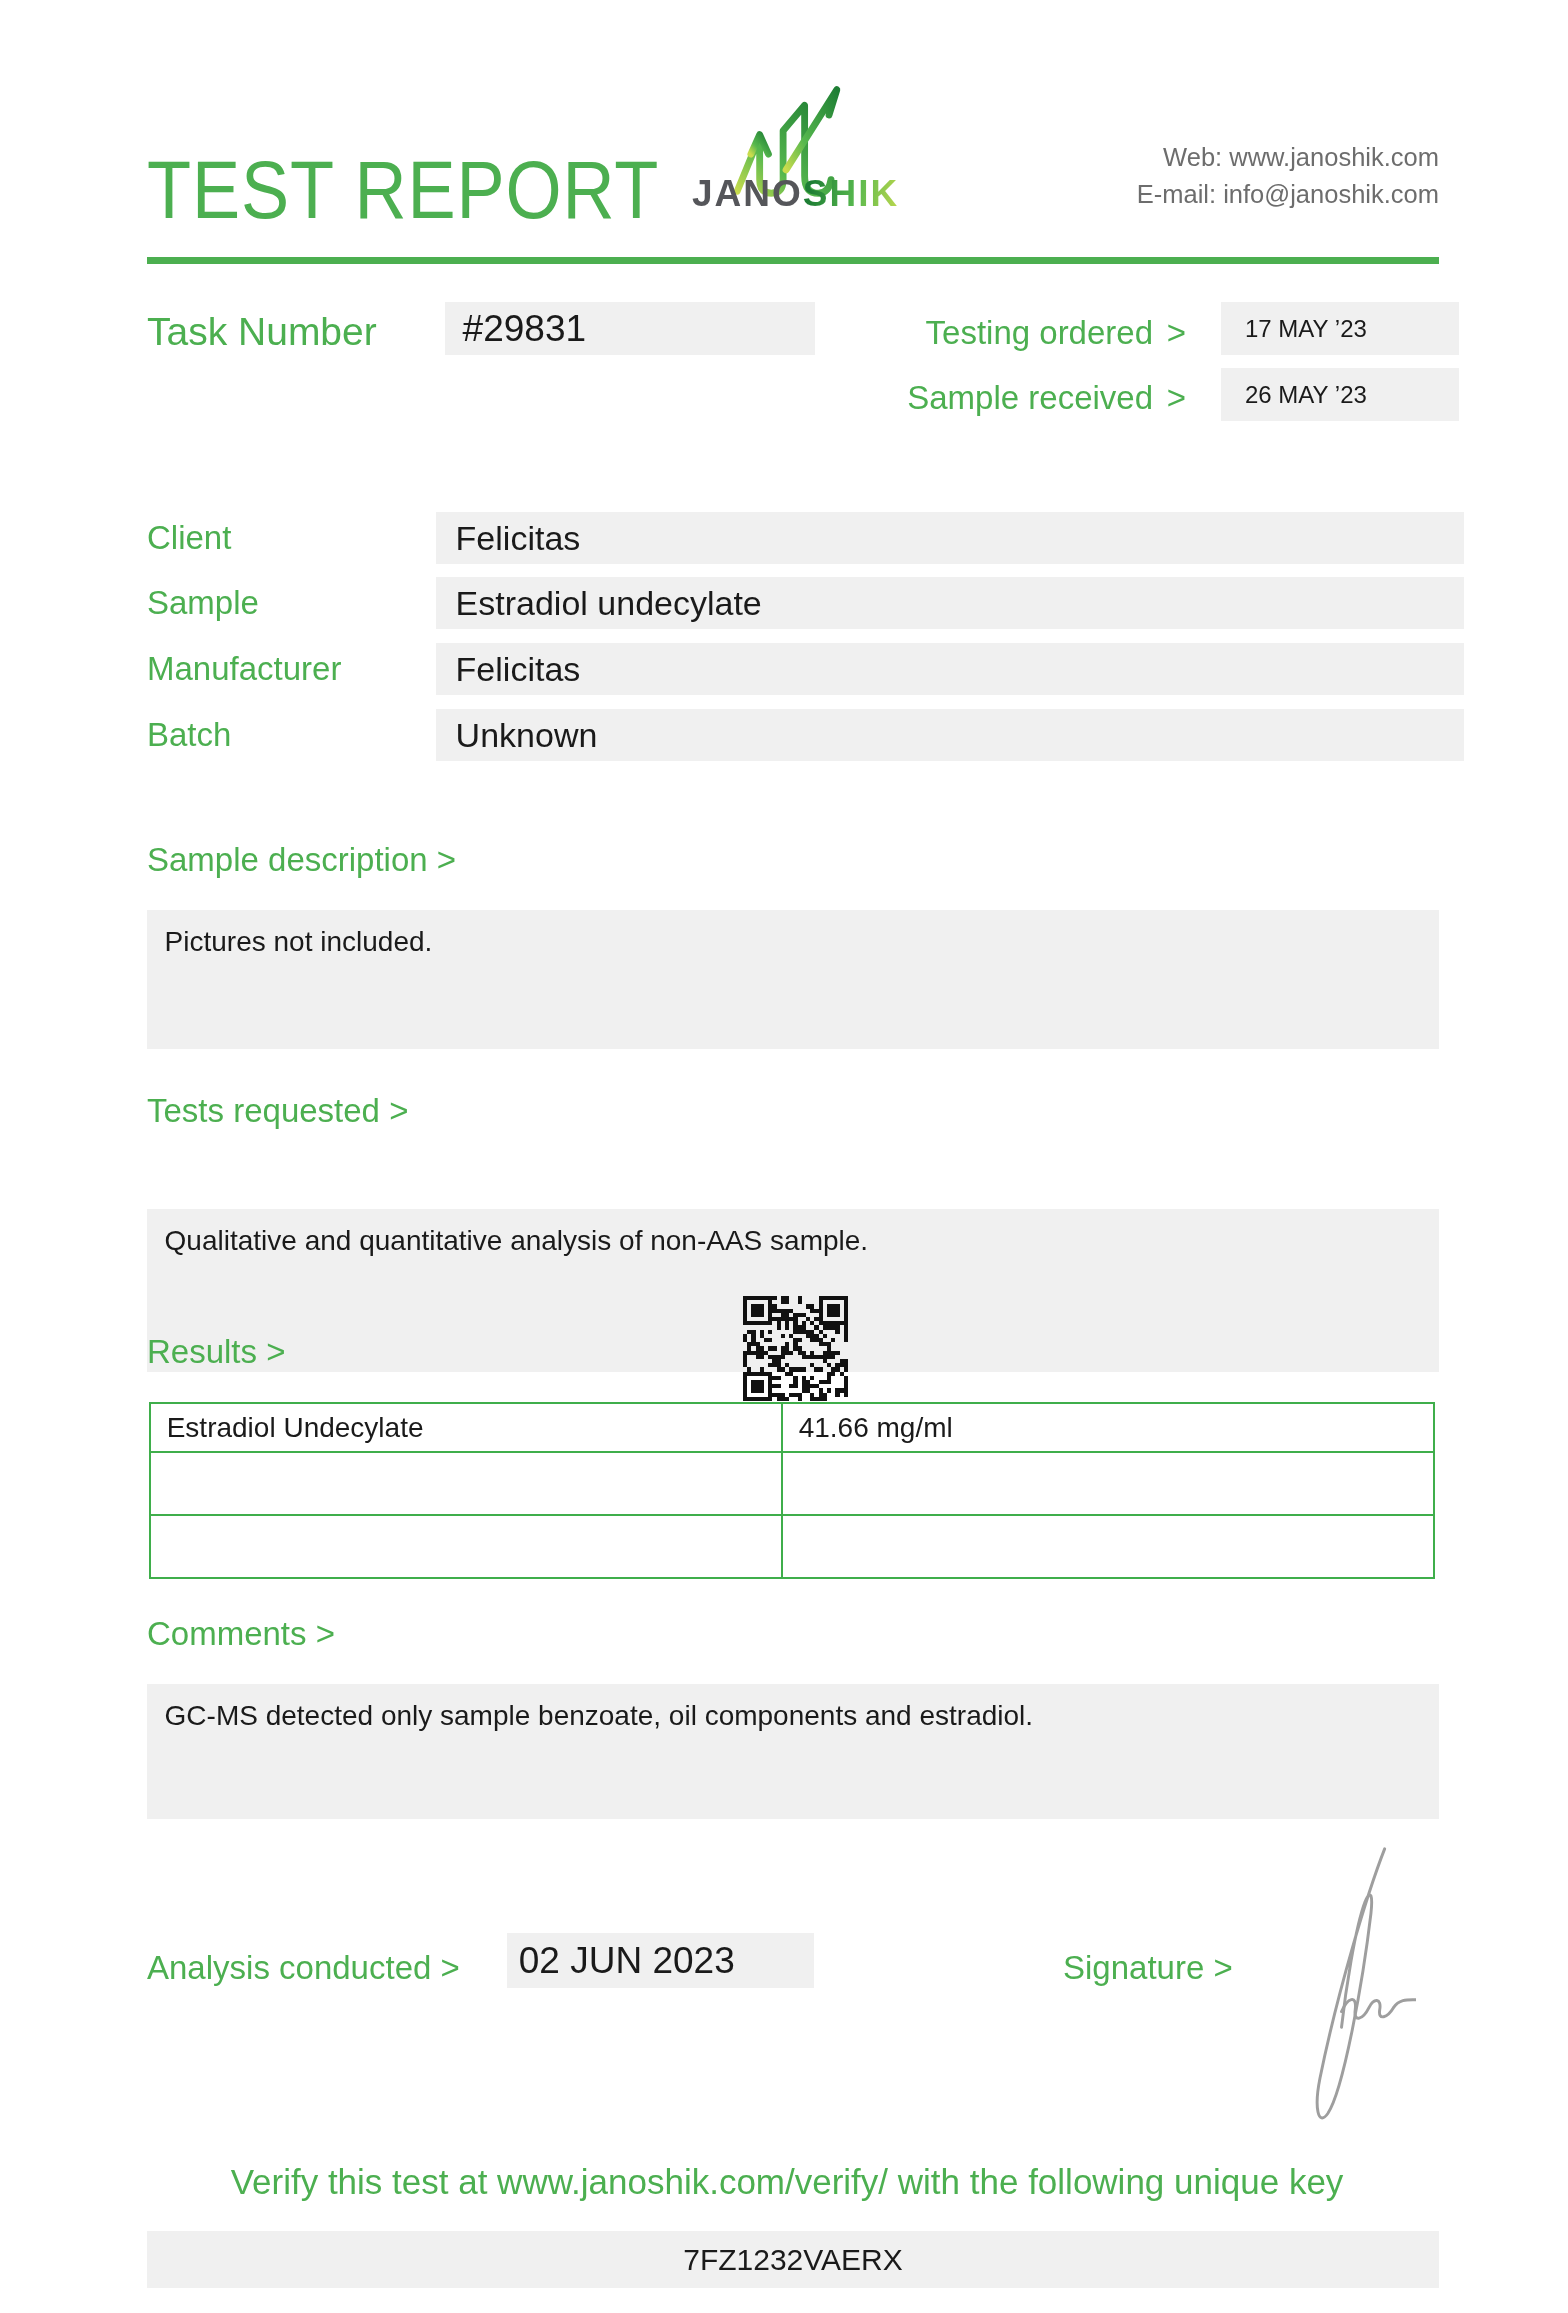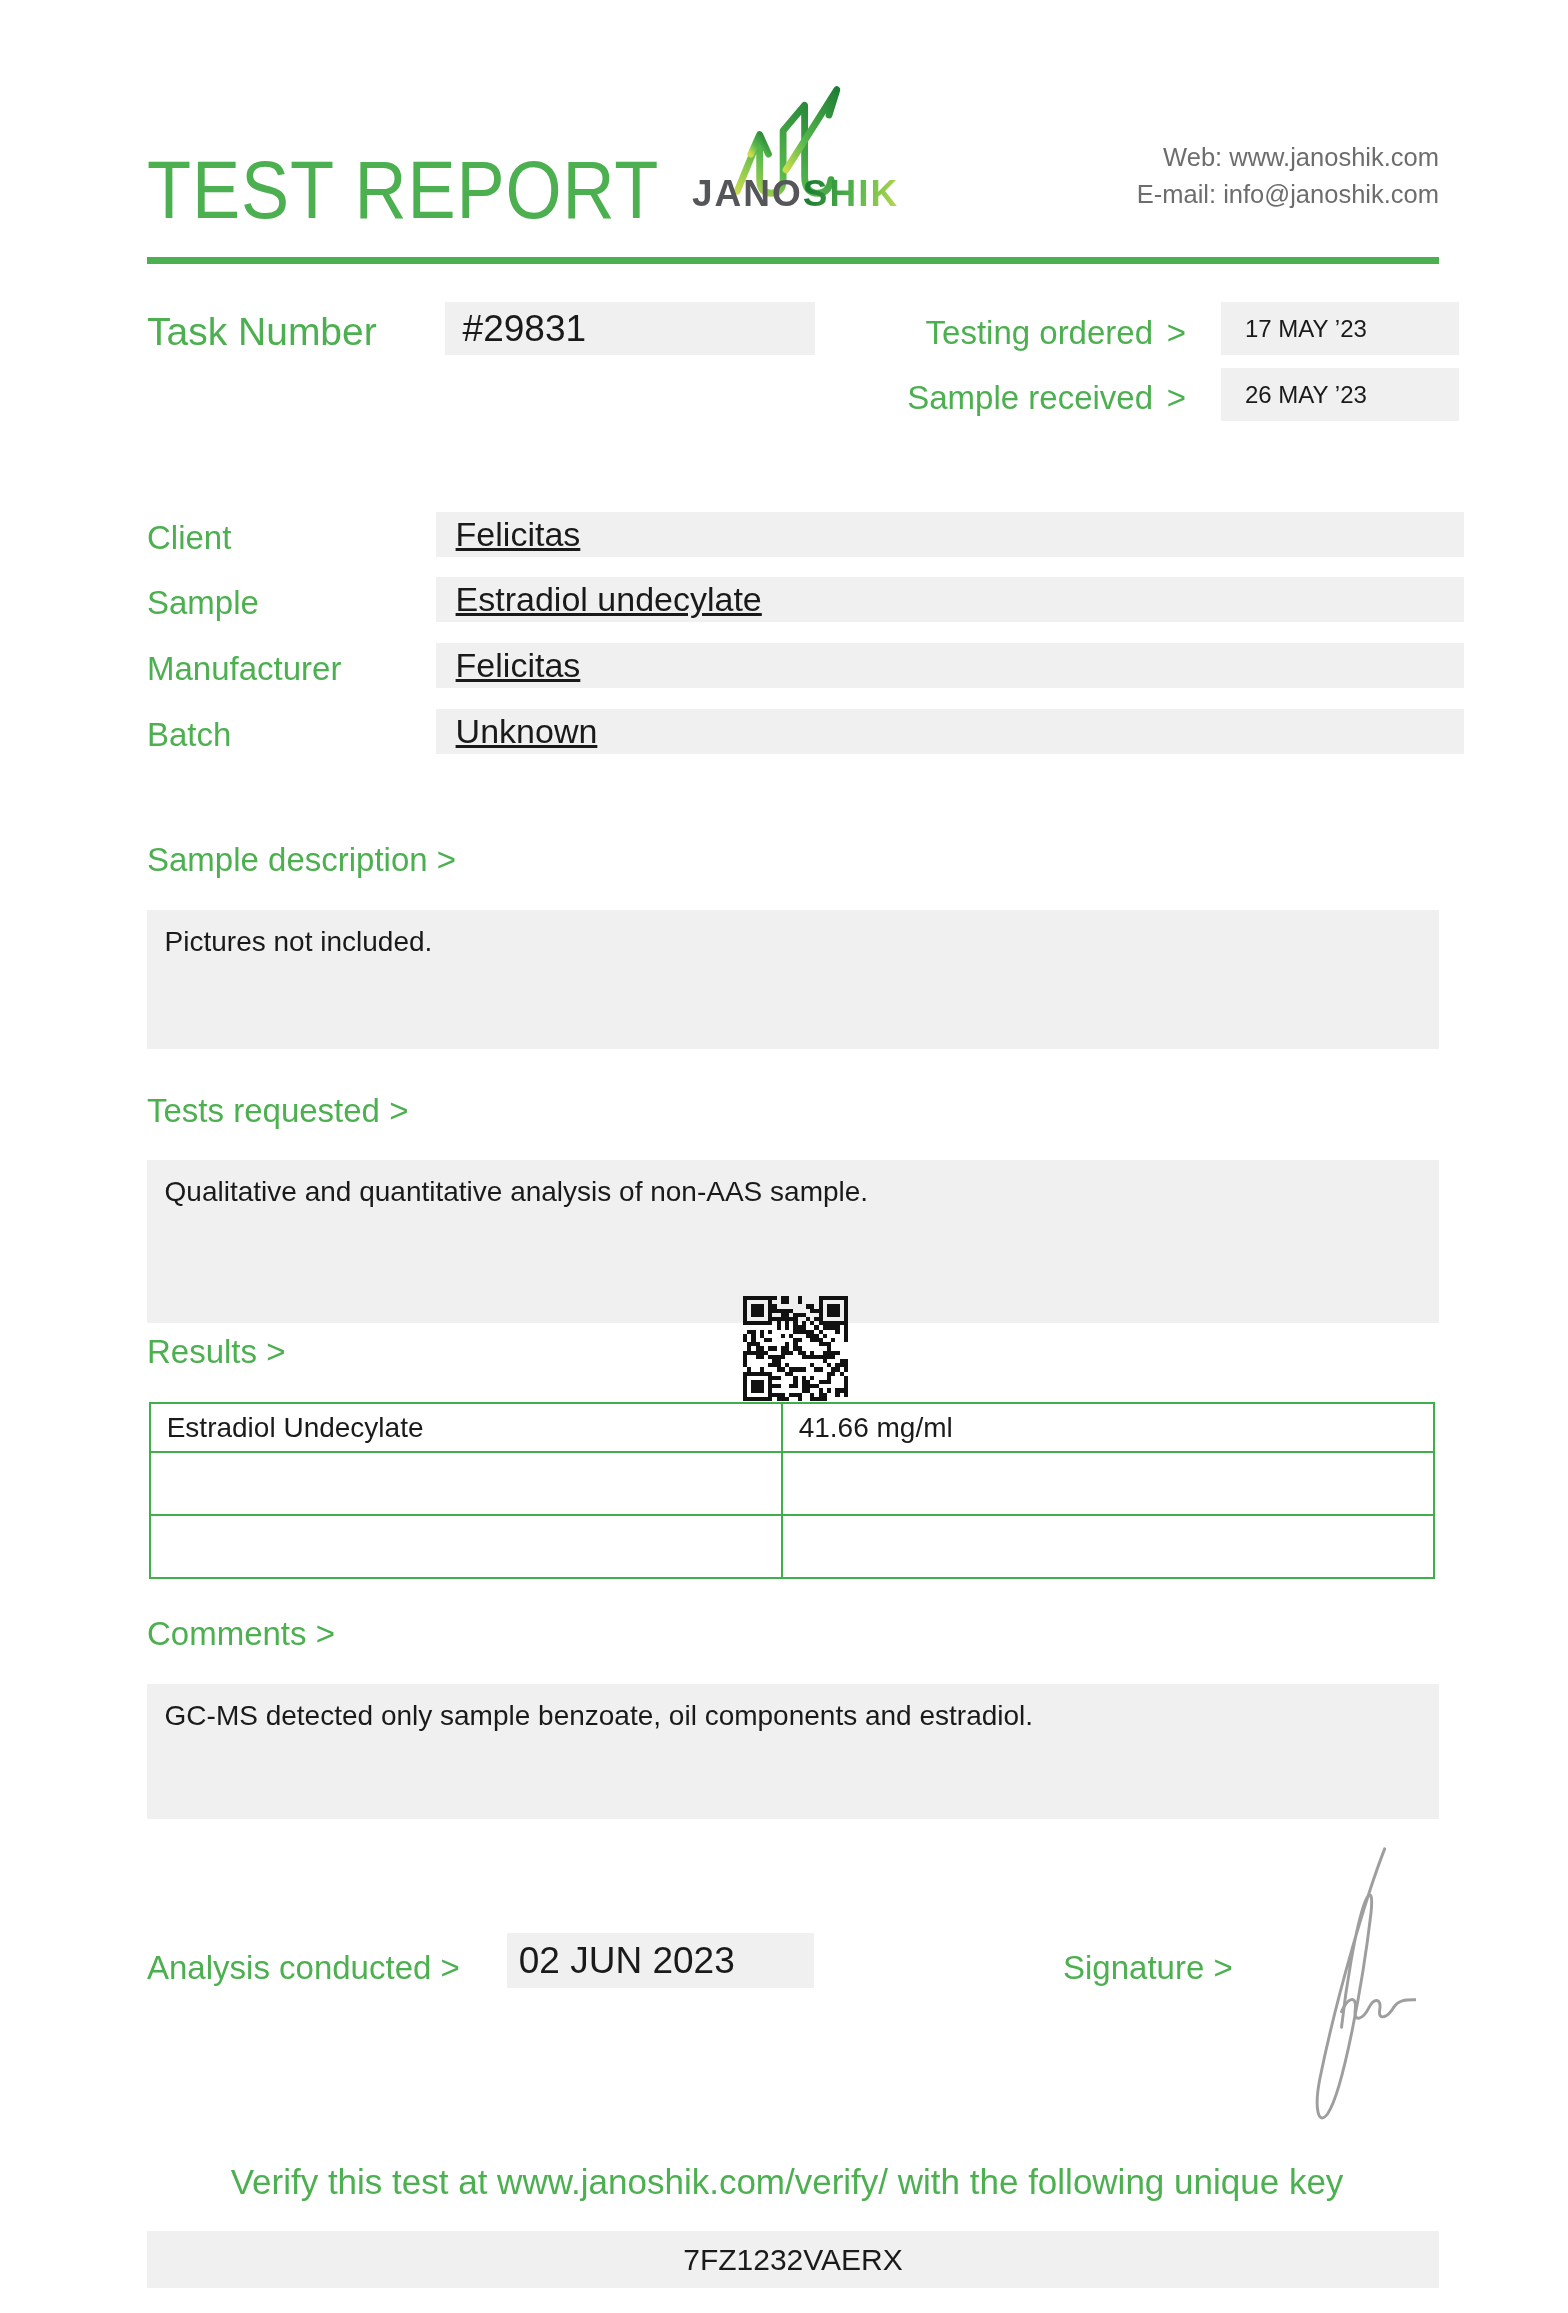--- a/index.html
+++ b/index.html
@@ -38,21 +38,21 @@
   .task-label { left:147px; top:310px; font-size:39px; color:#4CAF50;text-align:right; }
   .task-box  { left:425px; top:302px; width:370px; height:53px; font-size:37px; padding-left:17.6px; }
   .date-label { width:304px; text-align:right; font-size:33px; color:#4CAF50; white-space:nowrap; }
   .date-label .arrow { margin-left:13.7px; }
   .dl1 { left:882px; top:314px; }
   .dl2 { left:882px; top:379px; }
   .date-box { width:238px; height:53px; font-size:24px; padding-left:24px; }
   .db1 { left:1201px; top:302px; }
   .db2 { left:1201px; top:368px; }
   .info-label { left:147px; font-size:33px; color:#4CAF50; line-height:52px; }
-  .info-box { left:416px; width:1028px; height:45px; font-size:34px; padding-left:19.6px;text-decoration:underline; }
+  .info-box { left:416px; width:1028px; height:52px; font-size:34px; padding-left:19.6px; }
   .sec-head { left:147px; font-size:33px; color:#4CAF50; white-space:nowrap; }
   .text-box {
     left:147px; width:1292px; background:#f0f0f0; font-size:28px;
     padding:13.7px 17.6px; line-height:35px;
   }
   .results-table {
     left:149px; top:1402px; width:1286px; border-collapse:collapse; table-layout:fixed;
   }
   .results-table td {
     border:2.9px solid #3FAE4B; font-size:28px; padding:0 0 0 15.7px;
@@ -132,21 +132,21 @@
 
   <div class="abs info-label" style="top:709px">Batch</div>
   <div class="abs field info-box" style="top:709px">Unknown</div>
 
   <div class="abs sec-head" style="top:841px">Sample description &gt;</div>
   <div class="abs text-box" style="top:910px; height:139px">
     <span>Pictures not included.</span>
   </div>
 
   <div class="abs sec-head" style="top:1092px">Tests requested &gt;</div>
-  <div class="abs text-box" style="top:1160px; height:163px">
+  <div class="abs text-box" style="top:1209px; height:163px">
     <span>Qualitative and quantitative analysis of non-AAS sample.</span>
   </div>
 
   <div class="abs sec-head" style="top:1333px">Results &gt;</div>
 
   <div class="abs qr">
     <svg id="qr" width="105" height="105" viewBox="0 0 25 25" shape-rendering="crispEdges">
         <path d="M0 0h1v1h-1zM1 0h1v1h-1zM2 0h1v1h-1zM3 0h1v1h-1zM4 0h1v1h-1zM5 0h1v1h-1zM6 0h1v1h-1zM7 0h1v1h-1zM9 0h1v1h-1zM10 0h1v1h-1zM13 0h1v1h-1zM18 0h1v1h-1zM19 0h1v1h-1zM20 0h1v1h-1zM21 0h1v1h-1zM22 0h1v1h-1zM23 0h1v1h-1zM24 0h1v1h-1zM0 1h1v1h-1zM6 1h1v1h-1zM9 1h1v1h-1zM10 1h1v1h-1zM13 1h1v1h-1zM18 1h1v1h-1zM24 1h1v1h-1zM0 2h1v1h-1zM2 2h1v1h-1zM3 2h1v1h-1zM4 2h1v1h-1zM6 2h1v1h-1zM7 2h1v1h-1zM15 2h1v1h-1zM16 2h1v1h-1zM18 2h1v1h-1zM20 2h1v1h-1zM21 2h1v1h-1zM22 2h1v1h-1zM24 2h1v1h-1zM0 3h1v1h-1zM2 3h1v1h-1zM3 3h1v1h-1zM4 3h1v1h-1zM6 3h1v1h-1zM7 3h1v1h-1zM8 3h1v1h-1zM9 3h1v1h-1zM10 3h1v1h-1zM11 3h1v1h-1zM16 3h1v1h-1zM17 3h1v1h-1zM18 3h1v1h-1zM20 3h1v1h-1zM21 3h1v1h-1zM22 3h1v1h-1zM24 3h1v1h-1zM0 4h1v1h-1zM2 4h1v1h-1zM3 4h1v1h-1zM4 4h1v1h-1zM6 4h1v1h-1zM9 4h1v1h-1zM10 4h1v1h-1zM12 4h1v1h-1zM13 4h1v1h-1zM14 4h1v1h-1zM18 4h1v1h-1zM20 4h1v1h-1zM21 4h1v1h-1zM22 4h1v1h-1zM24 4h1v1h-1zM0 5h1v1h-1zM6 5h1v1h-1zM7 5h1v1h-1zM8 5h1v1h-1zM9 5h1v1h-1zM10 5h1v1h-1zM11 5h1v1h-1zM12 5h1v1h-1zM15 5h1v1h-1zM17 5h1v1h-1zM18 5h1v1h-1zM24 5h1v1h-1zM0 6h1v1h-1zM1 6h1v1h-1zM2 6h1v1h-1zM3 6h1v1h-1zM4 6h1v1h-1zM5 6h1v1h-1zM6 6h1v1h-1zM8 6h1v1h-1zM10 6h1v1h-1zM12 6h1v1h-1zM14 6h1v1h-1zM16 6h1v1h-1zM18 6h1v1h-1zM19 6h1v1h-1zM20 6h1v1h-1zM21 6h1v1h-1zM22 6h1v1h-1zM23 6h1v1h-1zM24 6h1v1h-1zM8 7h1v1h-1zM10 7h1v1h-1zM12 7h1v1h-1zM13 7h1v1h-1zM14 7h1v1h-1zM17 7h1v1h-1zM19 7h1v1h-1zM20 7h1v1h-1zM21 7h1v1h-1zM22 7h1v1h-1zM24 7h1v1h-1zM1 8h1v1h-1zM2 8h1v1h-1zM4 8h1v1h-1zM6 8h1v1h-1zM12 8h1v1h-1zM13 8h1v1h-1zM14 8h1v1h-1zM15 8h1v1h-1zM16 8h1v1h-1zM18 8h1v1h-1zM22 8h1v1h-1zM24 8h1v1h-1zM0 9h1v1h-1zM2 9h1v1h-1zM4 9h1v1h-1zM9 9h1v1h-1zM11 9h1v1h-1zM15 9h1v1h-1zM16 9h1v1h-1zM17 9h1v1h-1zM19 9h1v1h-1zM24 9h1v1h-1zM0 10h1v1h-1zM2 10h1v1h-1zM5 10h1v1h-1zM6 10h1v1h-1zM12 10h1v1h-1zM13 10h1v1h-1zM16 10h1v1h-1zM17 10h1v1h-1zM18 10h1v1h-1zM21 10h1v1h-1zM24 10h1v1h-1zM1 11h1v1h-1zM2 11h1v1h-1zM3 11h1v1h-1zM10 11h1v1h-1zM12 11h1v1h-1zM18 11h1v1h-1zM19 11h1v1h-1zM20 11h1v1h-1zM1 12h1v1h-1zM3 12h1v1h-1zM4 12h1v1h-1zM6 12h1v1h-1zM7 12h1v1h-1zM9 12h1v1h-1zM10 12h1v1h-1zM12 12h1v1h-1zM13 12h1v1h-1zM20 12h1v1h-1zM0 13h1v1h-1zM1 13h1v1h-1zM2 13h1v1h-1zM3 13h1v1h-1zM4 13h1v1h-1zM5 13h1v1h-1zM9 13h1v1h-1zM10 13h1v1h-1zM11 13h1v1h-1zM13 13h1v1h-1zM14 13h1v1h-1zM16 13h1v1h-1zM19 13h1v1h-1zM20 13h1v1h-1zM21 13h1v1h-1zM22 13h1v1h-1zM0 14h1v1h-1zM3 14h1v1h-1zM4 14h1v1h-1zM6 14h1v1h-1zM7 14h1v1h-1zM8 14h1v1h-1zM9 14h1v1h-1zM14 14h1v1h-1zM15 14h1v1h-1zM16 14h1v1h-1zM17 14h1v1h-1zM18 14h1v1h-1zM19 14h1v1h-1zM20 14h1v1h-1zM21 14h1v1h-1zM0 15h1v1h-1zM7 15h1v1h-1zM8 15h1v1h-1zM19 15h1v1h-1zM23 15h1v1h-1zM24 15h1v1h-1zM0 16h1v1h-1zM6 16h1v1h-1zM7 16h1v1h-1zM8 16h1v1h-1zM10 16h1v1h-1zM16 16h1v1h-1zM20 16h1v1h-1zM22 16h1v1h-1zM23 16h1v1h-1zM24 16h1v1h-1zM1 17h1v1h-1zM4 17h1v1h-1zM8 17h1v1h-1zM9 17h1v1h-1zM11 17h1v1h-1zM12 17h1v1h-1zM13 17h1v1h-1zM14 17h1v1h-1zM17 17h1v1h-1zM18 17h1v1h-1zM21 17h1v1h-1zM22 17h1v1h-1zM24 17h1v1h-1zM0 18h1v1h-1zM1 18h1v1h-1zM2 18h1v1h-1zM3 18h1v1h-1zM4 18h1v1h-1zM5 18h1v1h-1zM6 18h1v1h-1zM10 18h1v1h-1zM11 18h1v1h-1zM20 18h1v1h-1zM21 18h1v1h-1zM23 18h1v1h-1zM0 19h1v1h-1zM6 19h1v1h-1zM7 19h1v1h-1zM8 19h1v1h-1zM12 19h1v1h-1zM14 19h1v1h-1zM16 19h1v1h-1zM20 19h1v1h-1zM24 19h1v1h-1zM0 20h1v1h-1zM2 20h1v1h-1zM3 20h1v1h-1zM4 20h1v1h-1zM6 20h1v1h-1zM12 20h1v1h-1zM14 20h1v1h-1zM15 20h1v1h-1zM18 20h1v1h-1zM19 20h1v1h-1zM20 20h1v1h-1zM24 20h1v1h-1zM0 21h1v1h-1zM2 21h1v1h-1zM3 21h1v1h-1zM4 21h1v1h-1zM6 21h1v1h-1zM7 21h1v1h-1zM8 21h1v1h-1zM11 21h1v1h-1zM12 21h1v1h-1zM14 21h1v1h-1zM15 21h1v1h-1zM16 21h1v1h-1zM17 21h1v1h-1zM24 21h1v1h-1zM0 22h1v1h-1zM2 22h1v1h-1zM3 22h1v1h-1zM4 22h1v1h-1zM6 22h1v1h-1zM14 22h1v1h-1zM15 22h1v1h-1zM18 22h1v1h-1zM20 22h1v1h-1zM22 22h1v1h-1zM23 22h1v1h-1zM24 22h1v1h-1zM0 23h1v1h-1zM6 23h1v1h-1zM7 23h1v1h-1zM8 23h1v1h-1zM9 23h1v1h-1zM11 23h1v1h-1zM12 23h1v1h-1zM13 23h1v1h-1zM16 23h1v1h-1zM18 23h1v1h-1zM19 23h1v1h-1zM22 23h1v1h-1zM24 23h1v1h-1zM0 24h1v1h-1zM1 24h1v1h-1zM2 24h1v1h-1zM3 24h1v1h-1zM4 24h1v1h-1zM5 24h1v1h-1zM6 24h1v1h-1zM8 24h1v1h-1zM9 24h1v1h-1zM10 24h1v1h-1zM13 24h1v1h-1zM16 24h1v1h-1zM17 24h1v1h-1zM18 24h1v1h-1zM19 24h1v1h-1z" fill="#111"></path>
       </svg>
   </div>

